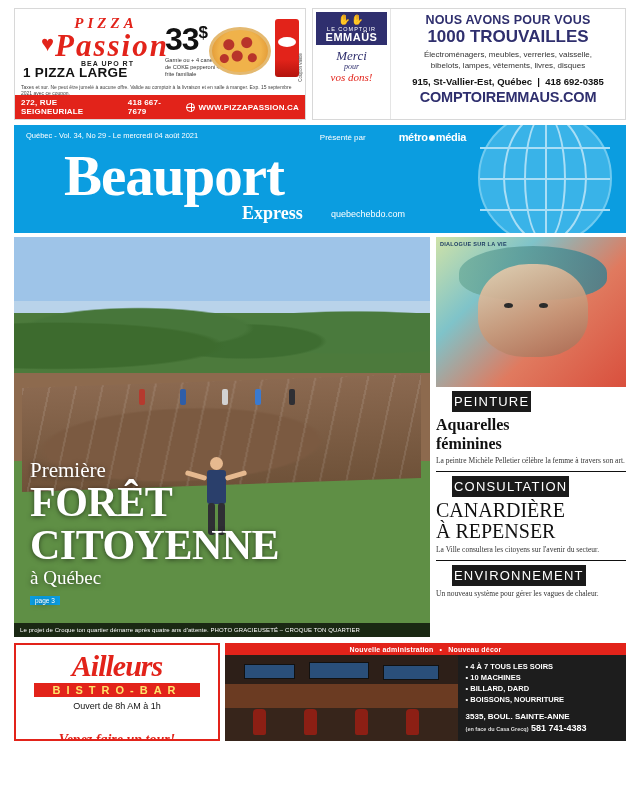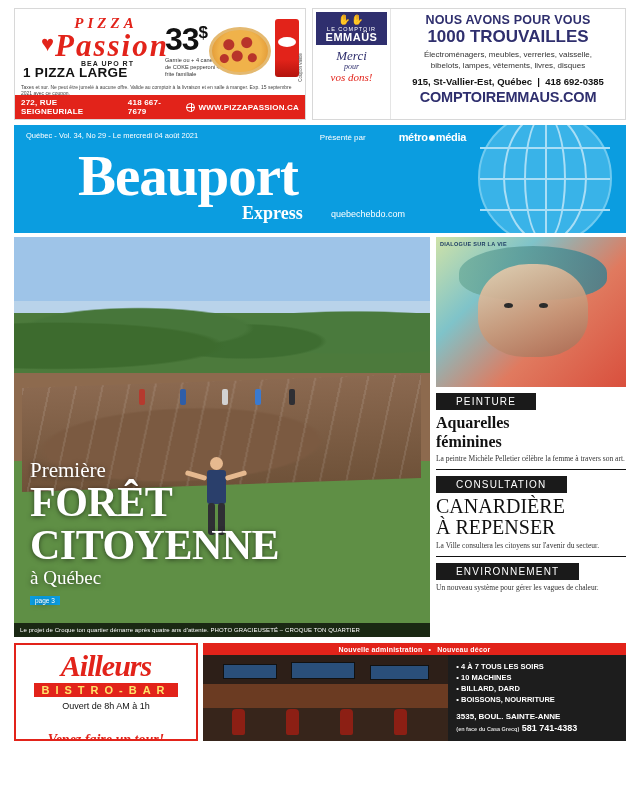--- a/index.html
+++ b/index.html
@@ -234,21 +234,21 @@
   }
   .mm-logo {
     font-weight: bold; font-size: 11px; letter-spacing: -.3px; padding-left: 29px;
   }
   .mm-dot {
     display: inline-block; width: 6px; height: 6px;
     background: #fff; border-radius: 50%;
     margin: 0 1px;
   }
   .mast-title {
-    position: absolute; left: 64px; top: 22px;
+    position: absolute; left: 50px; top: 22px;
     font-family: "Liberation Serif", serif;
     font-weight: bold;
     font-size: 57px;
     color: #ffffff;
     letter-spacing: -1px;
     line-height: 58px;
   }
   .mast-express {
     position: absolute; left: 228px; top: 78px;
     font-family: "Liberation Serif", serif;
@@ -404,24 +404,25 @@
   .rail-art .eye.r { left: 54%; }
   .rail-art-label {
     position: absolute; left: 4px; top: 4px;
     font-size: 5.5px; color: #1c3c63; font-weight: bold;
     letter-spacing: .3px;
   }
 
   .kicker {
     background: #1a1a1a;
     color: #ffffff;
-    font-size: 10px;
+    font-size: 13px;
     letter-spacing: 1.2px;
-    padding: 3px 20px;
+    padding: 3px 2px;
     display: inline-block;
+    margin-left: 16px;
   }
   .rail-item { border-bottom: 1px solid #111; padding-bottom: 5px; }
   .rail-item .kwrap { margin-bottom: 3px; }
   .rail-h {
     font-family: "Liberation Serif", serif;
     color: #111;
     line-height: 19px;
   }
   .rail-h.small { font-size: 16px; font-weight: bold; }
   .rail-h.big { font-size: 20px; line-height: 21px; }
@@ -432,21 +433,21 @@
   }
 
   
   .bottom-ads {
     display: flex;
     gap: 5px;
     margin-top: 6px;
     height: 98px;
   }
   .ad-ailleurs {
-    width: 184px;
+    width: 206px;
     border: 2px solid #e2231a;
     position: relative;
     background: #fff;
     overflow: hidden;
   }
   .ail-name {
     font-family: "Liberation Serif", serif;
     font-weight: bold; font-style: italic;
     font-size: 30px;
     color: #e2231a;

